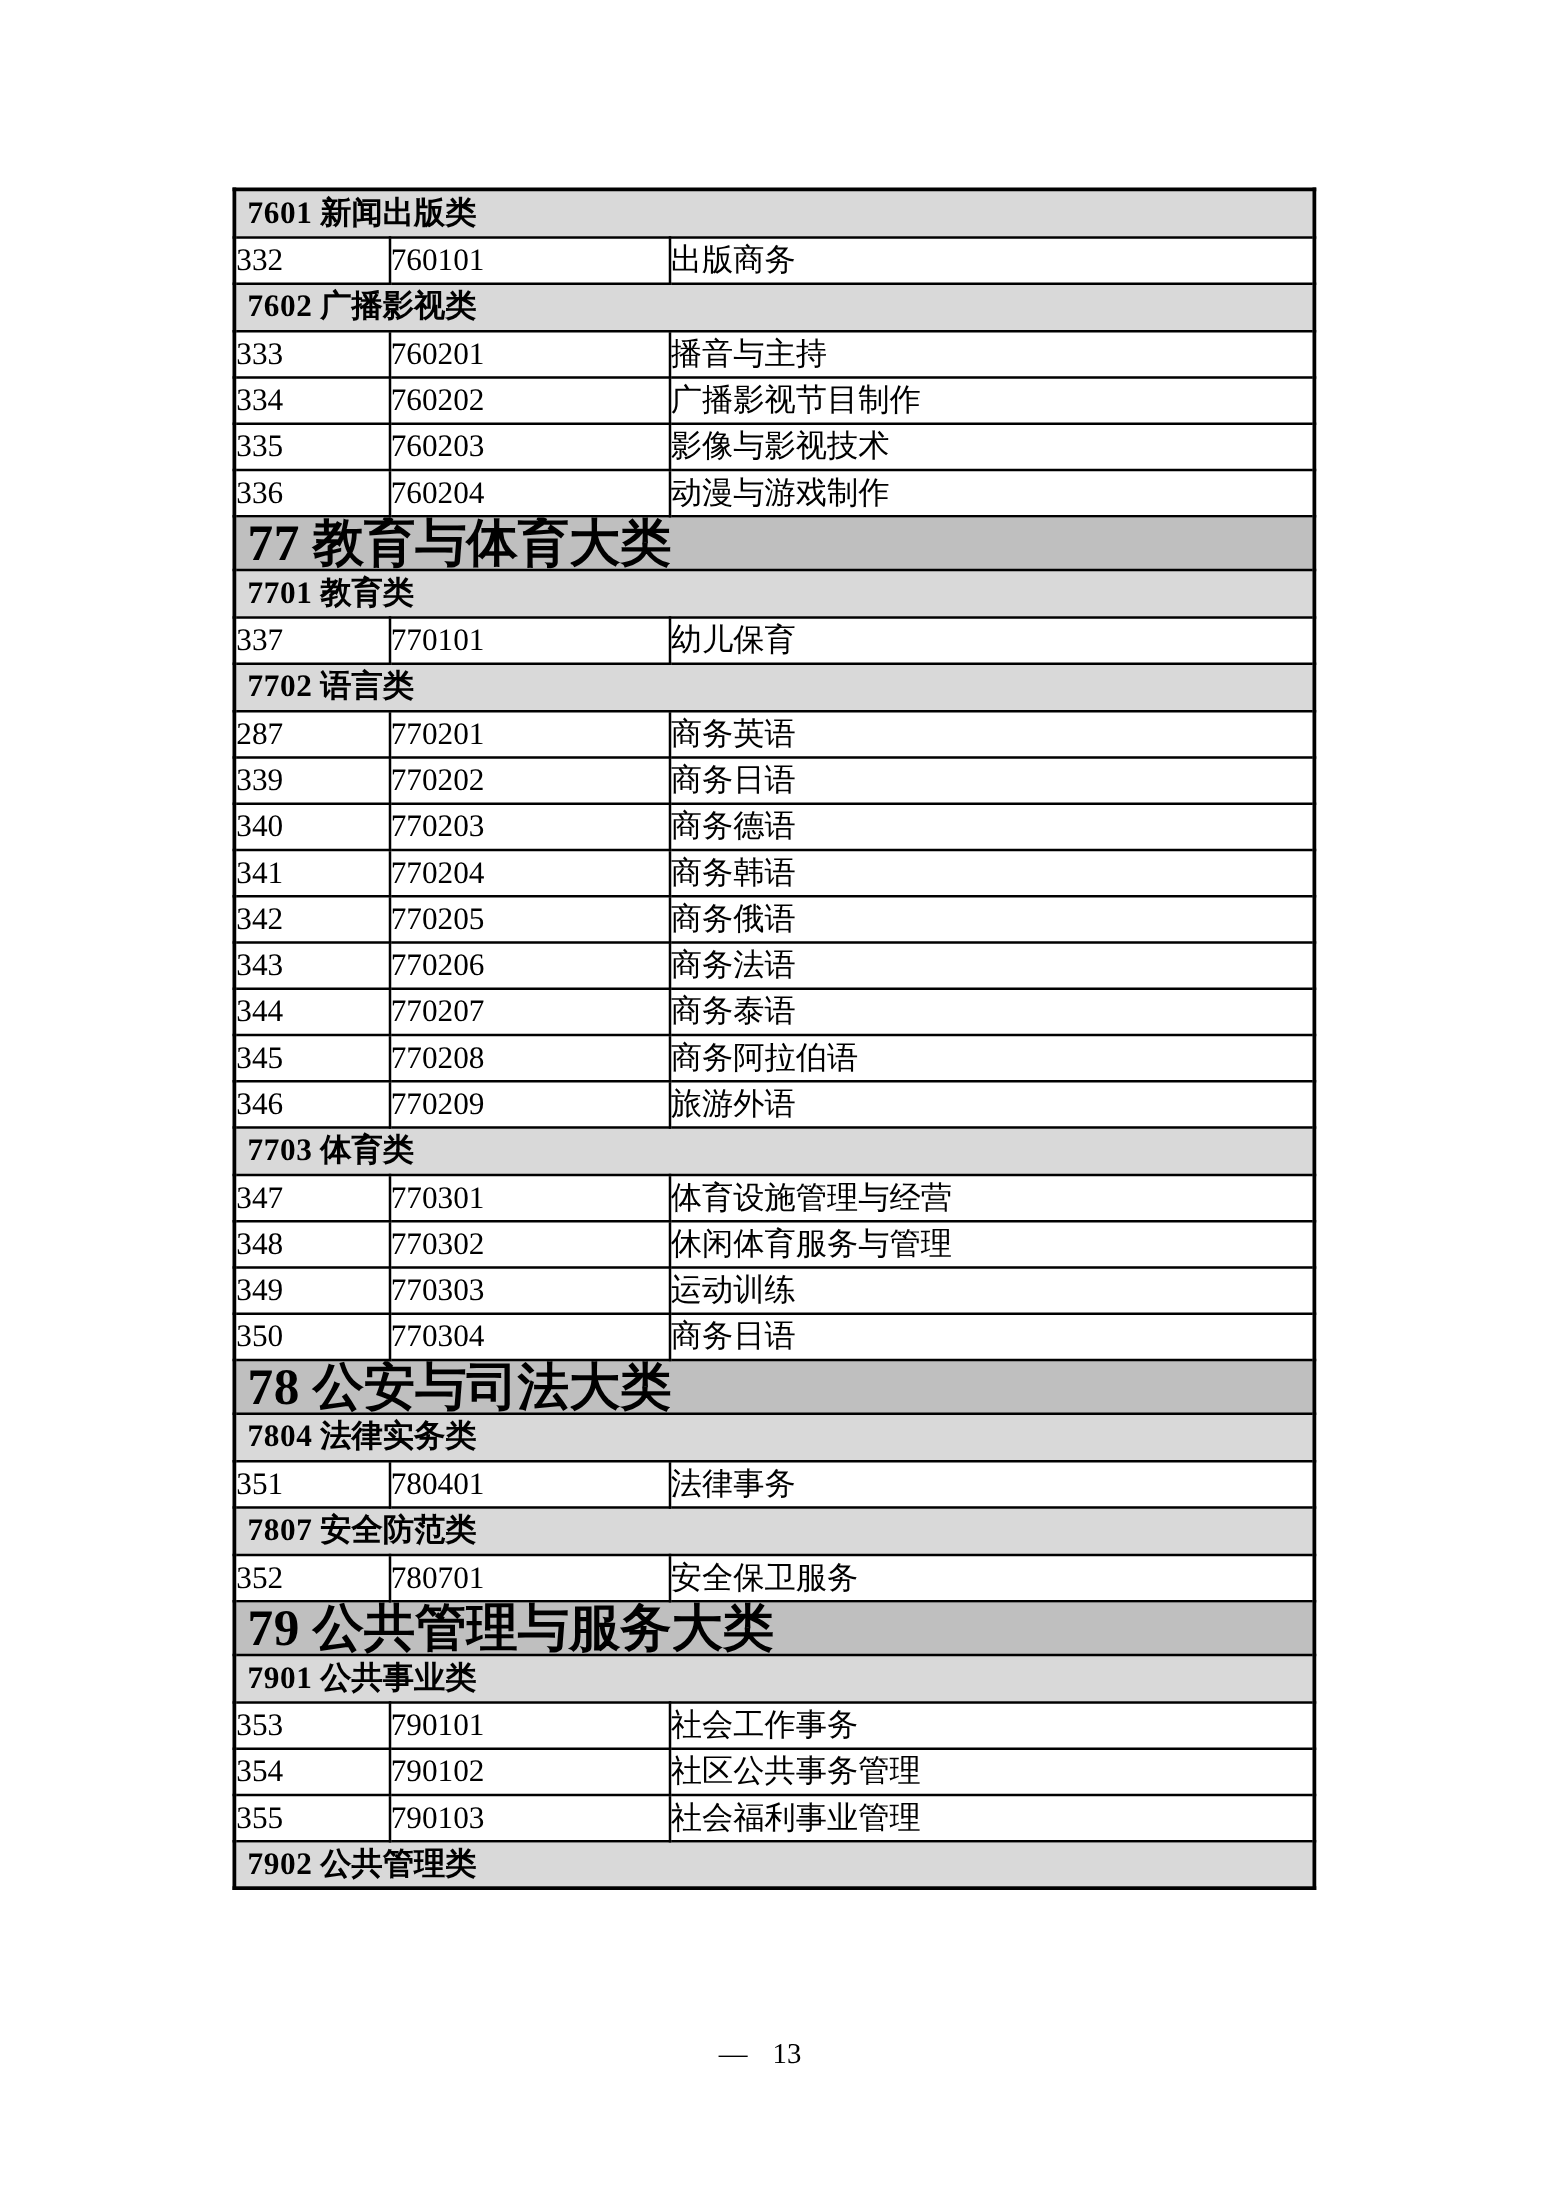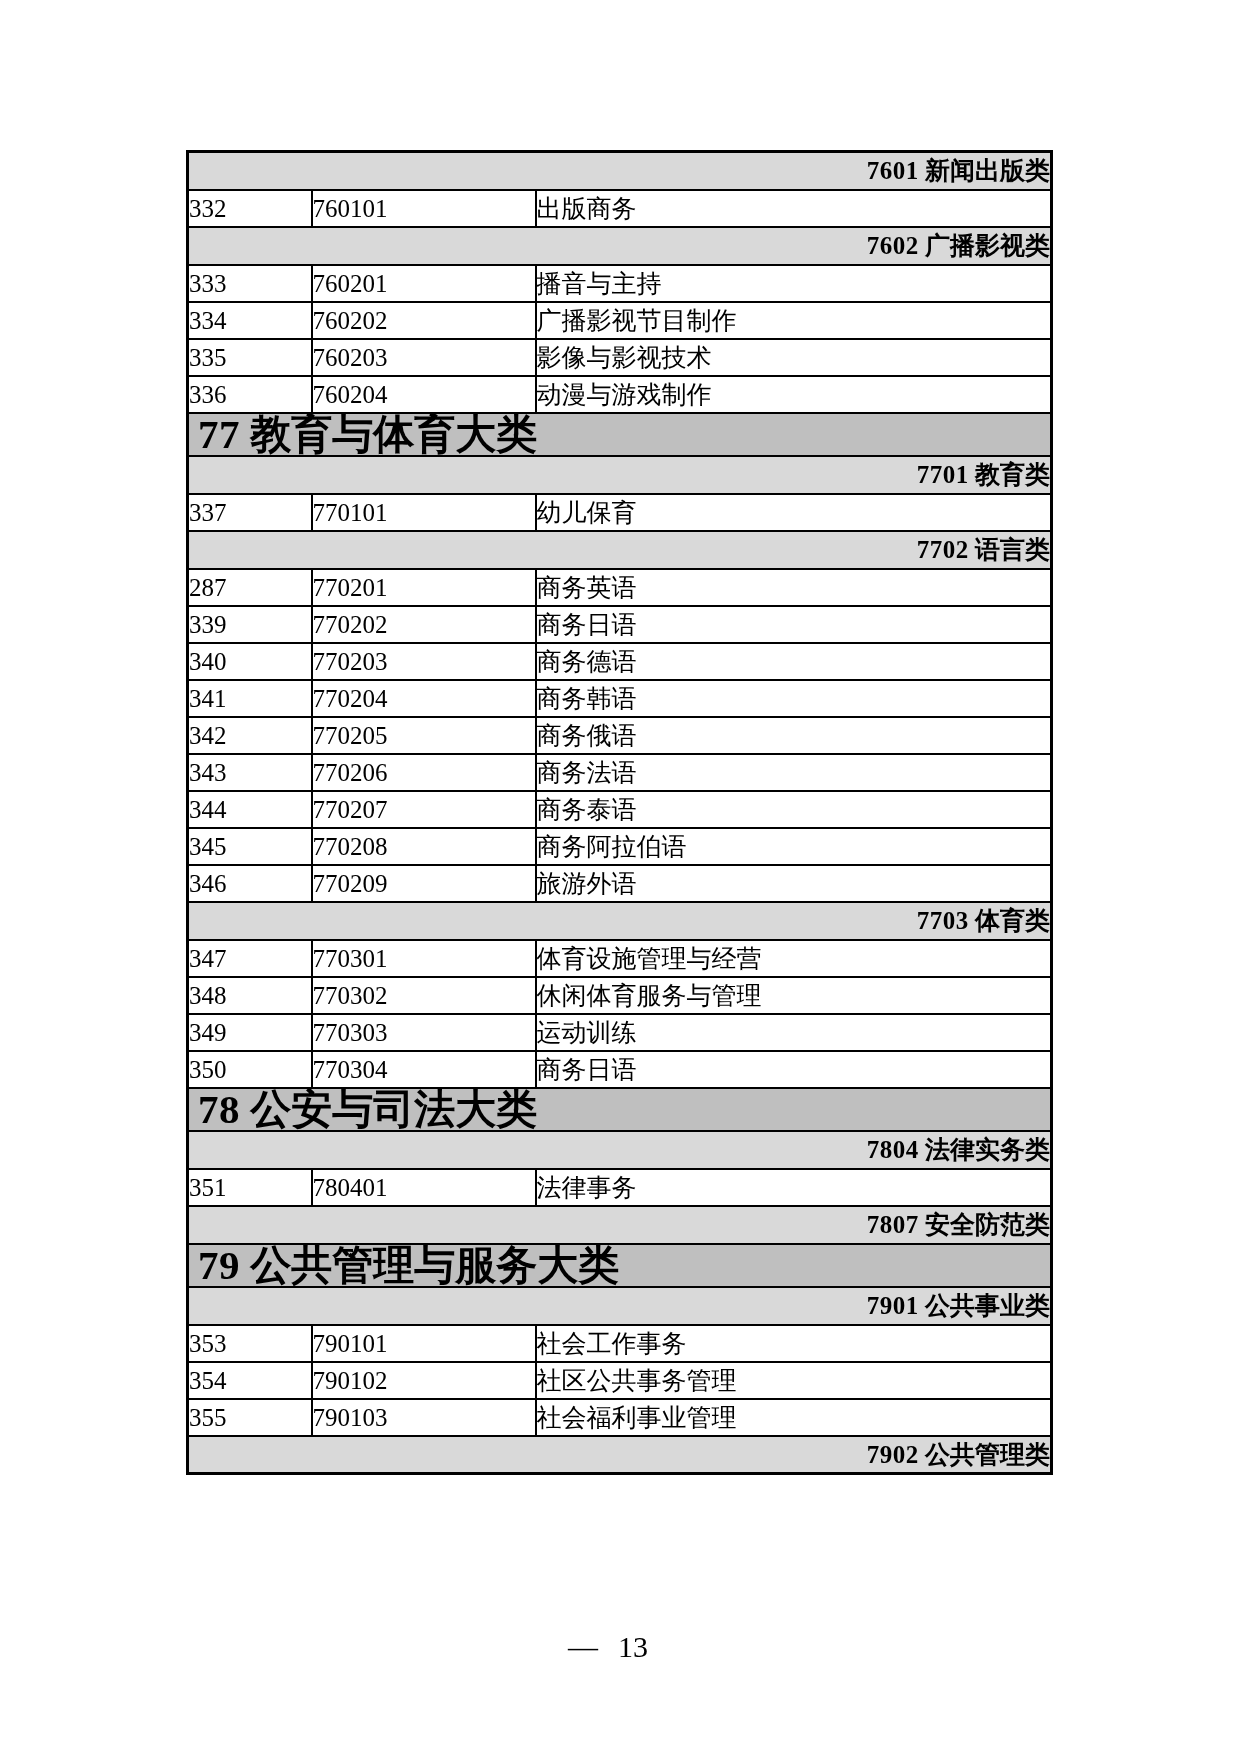--- a/index.html
+++ b/index.html
@@ -24,30 +24,30 @@
   td {
     border: 2px solid var(--border-color, #000);
     vertical-align: middle;
     overflow: hidden; white-space: nowrap;
   }
   .item-row td { height: 37px; font-size: 25px; line-height: 1; }
   .c-center { text-align: left; }
   .c-left { text-align: left; }
   .sub-row td {
     height: 38px; background: var(--subcategory-bg, #d9d9d9);
-    font-weight: bold; font-size: 25px; padding-left: 9px; line-height: 1; text-align: right;
+    font-weight: bold; font-size: 25px; padding-left: 9px; line-height: 1;
   }
   .major-row td {
     height: 42px; background: var(--major-bg, #bfbfbf);
     font-weight: bold; font-size: 41px; padding-left: 9px; line-height: 1;
   }
   .hdr-code { letter-spacing: 0.5px; }
   .footer {
     position: absolute; top: 1630px; left: 186px; width: 844px;
-    text-align: center; font-size: 30px; line-height: 1.1;
+    text-align: center; font-size: 23px; line-height: 1.1;
   }
   .pgnum { margin-left: 20px; }
 </style>
 </head>
 <body>
 
 <div class="page">
   <table class="codes-table">
     <colgroup>
       <col class="c1">
@@ -175,20 +175,25 @@
           <td colspan="3"><span class="hdr-code">7804</span> <span class="hdr-name">法律实务类</span></td>
         </tr>
         <tr class="item-row">
           <td class="c-center">351</td>
           <td class="c-center">780401</td>
           <td class="c-left">法律事务</td>
         </tr>
         <tr class="sub-row">
           <td colspan="3"><span class="hdr-code">7807</span> <span class="hdr-name">安全防范类</span></td>
         </tr>
+        <tr class="item-row">
+          <td class="c-center">352</td>
+          <td class="c-center">780701</td>
+          <td class="c-left">安全保卫服务</td>
+        </tr>
         <tr class="major-row">
           <td colspan="3"><span class="hdr-code">79</span> <span class="hdr-name">公共管理与服务大类</span></td>
         </tr>
         <tr class="sub-row">
           <td colspan="3"><span class="hdr-code">7901</span> <span class="hdr-name">公共事业类</span></td>
         </tr>
         <tr class="item-row">
           <td class="c-center">353</td>
           <td class="c-center">790101</td>
           <td class="c-left">社会工作事务</td>

